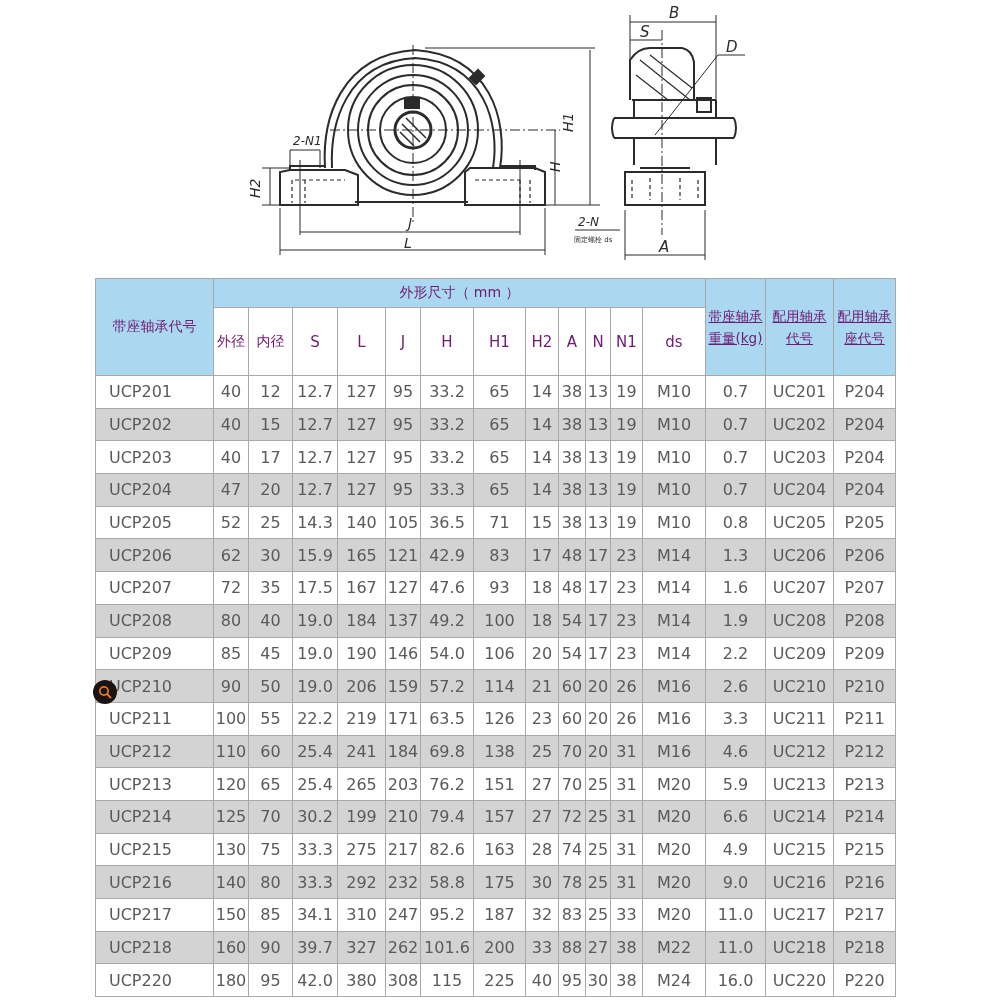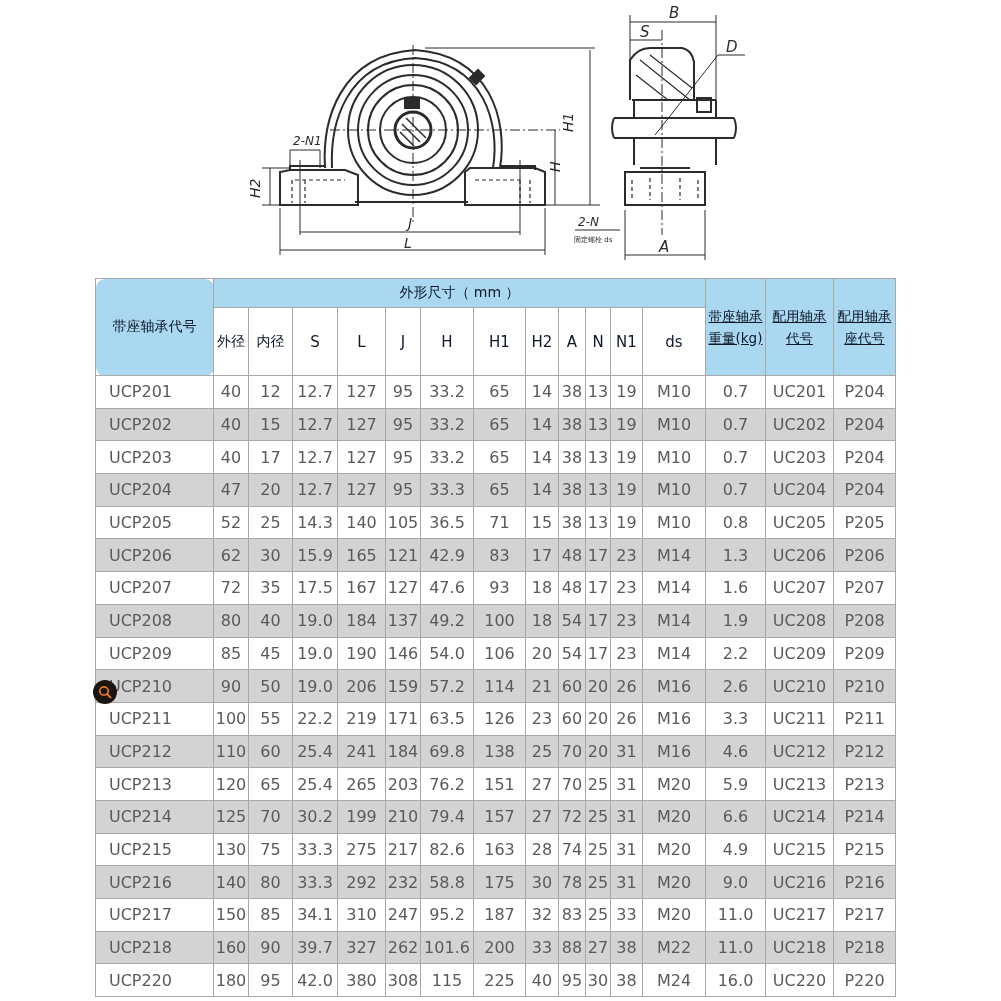--- a/index.html
+++ b/index.html
@@ -7,24 +7,24 @@
     .drawing { position: absolute; left: 0; top: 0; width: 1001px; height: 272px; }
     .spec-table {
       position: absolute; left: 95px; top: 278px;
       border-collapse: collapse; table-layout: fixed;
       color: #5a5a5a;
     }
     .spec-table td, .spec-table th {
       border: 1px solid #a8a8a8; padding: 0; text-align: center; vertical-align: middle;
       white-space: nowrap; overflow: hidden;
     }
-    .spec-table th { background: #a9d8f0; color: #0f172a; font-weight: normal; }
+    .spec-table th { background: #a9d8f0; color: #701a75; font-weight: normal; }
     .spec-table th.sub { background: #ffffff; font-size: 15px; }
     .spec-table th.group { font-size: 14px; height: 28px; }
-    .spec-table th.model-h { font-size: 14px; border-radius: 9px; }
+    .spec-table th.model-h { font-size: 14px; }
     .spec-table th.extra-h { font-size: 13.5px; line-height: 22px; white-space: normal; text-decoration: underline; }
     .spec-table th.sub.cn { font-size: 14px; }
     .spec-table td { font-size: 16px; height: 31.7px; }
     .spec-table tr.odd td { background: #ffffff; }
     .spec-table tr.even td { background: #d3d3d3; }
     .spec-table td.model { text-align: center; padding-right: 28px; }
     .spec-table tr.row { }
     .search-fab {
       position: absolute; left: 93px; top: 680px; width: 24px; height: 24px;
       border-radius: 50%; background: #1c1410; display: flex; align-items: center; justify-content: center;

